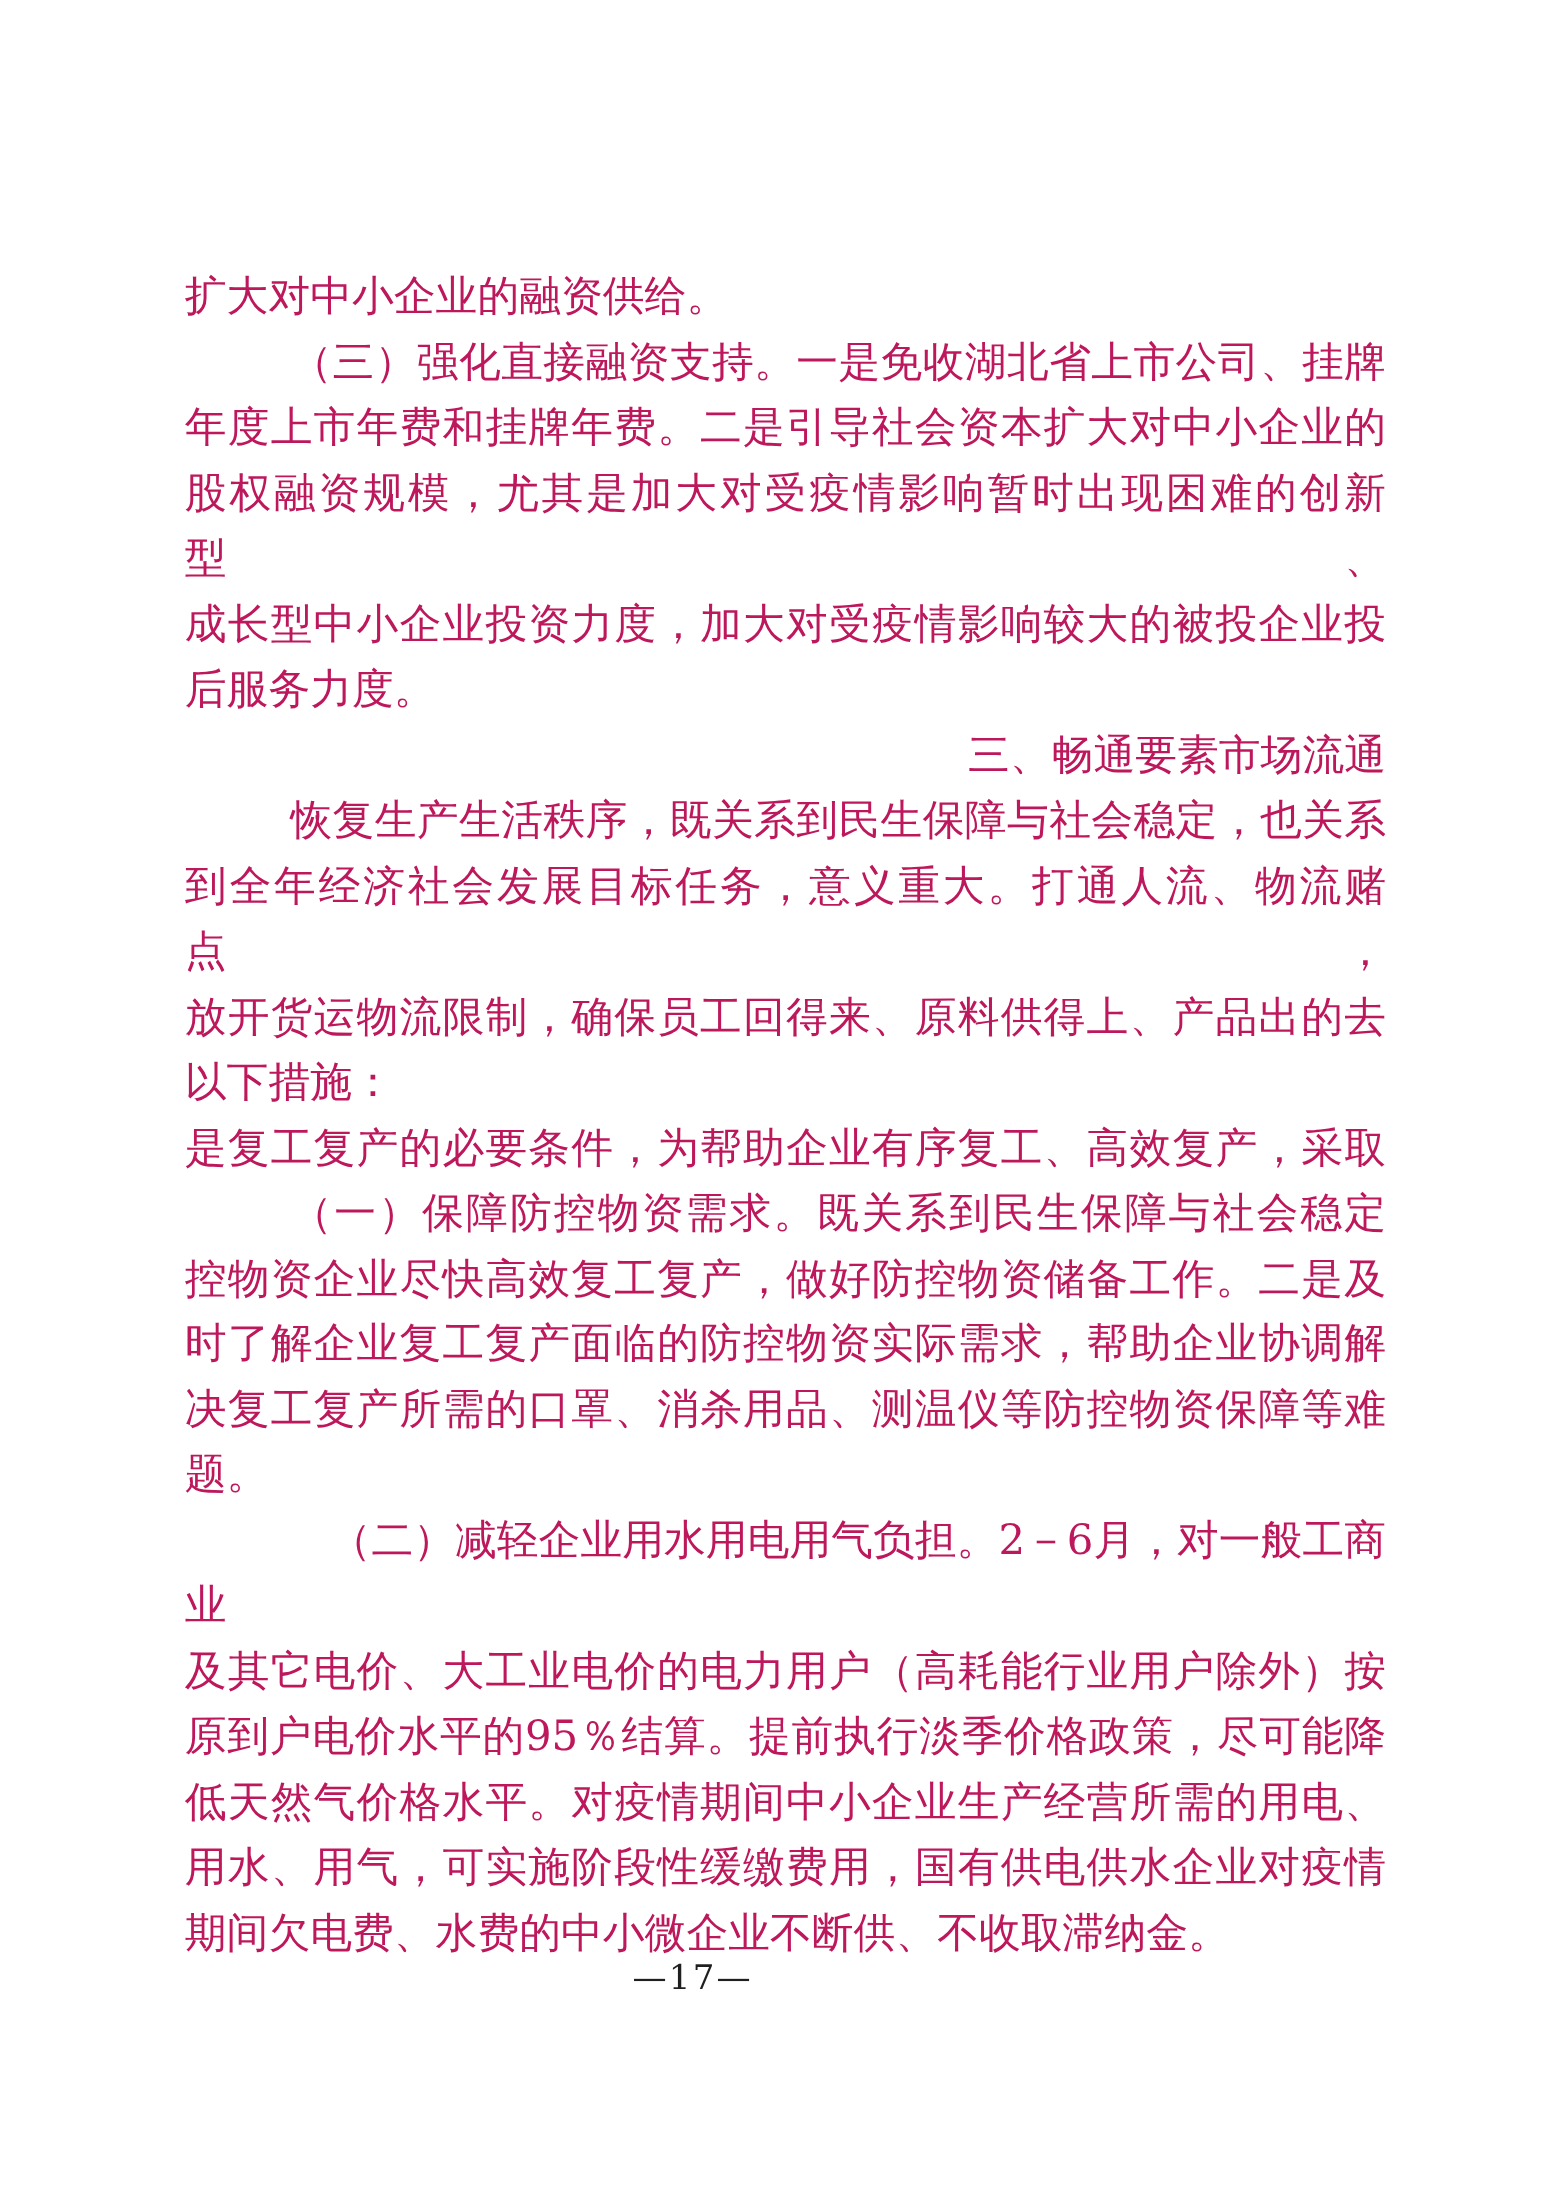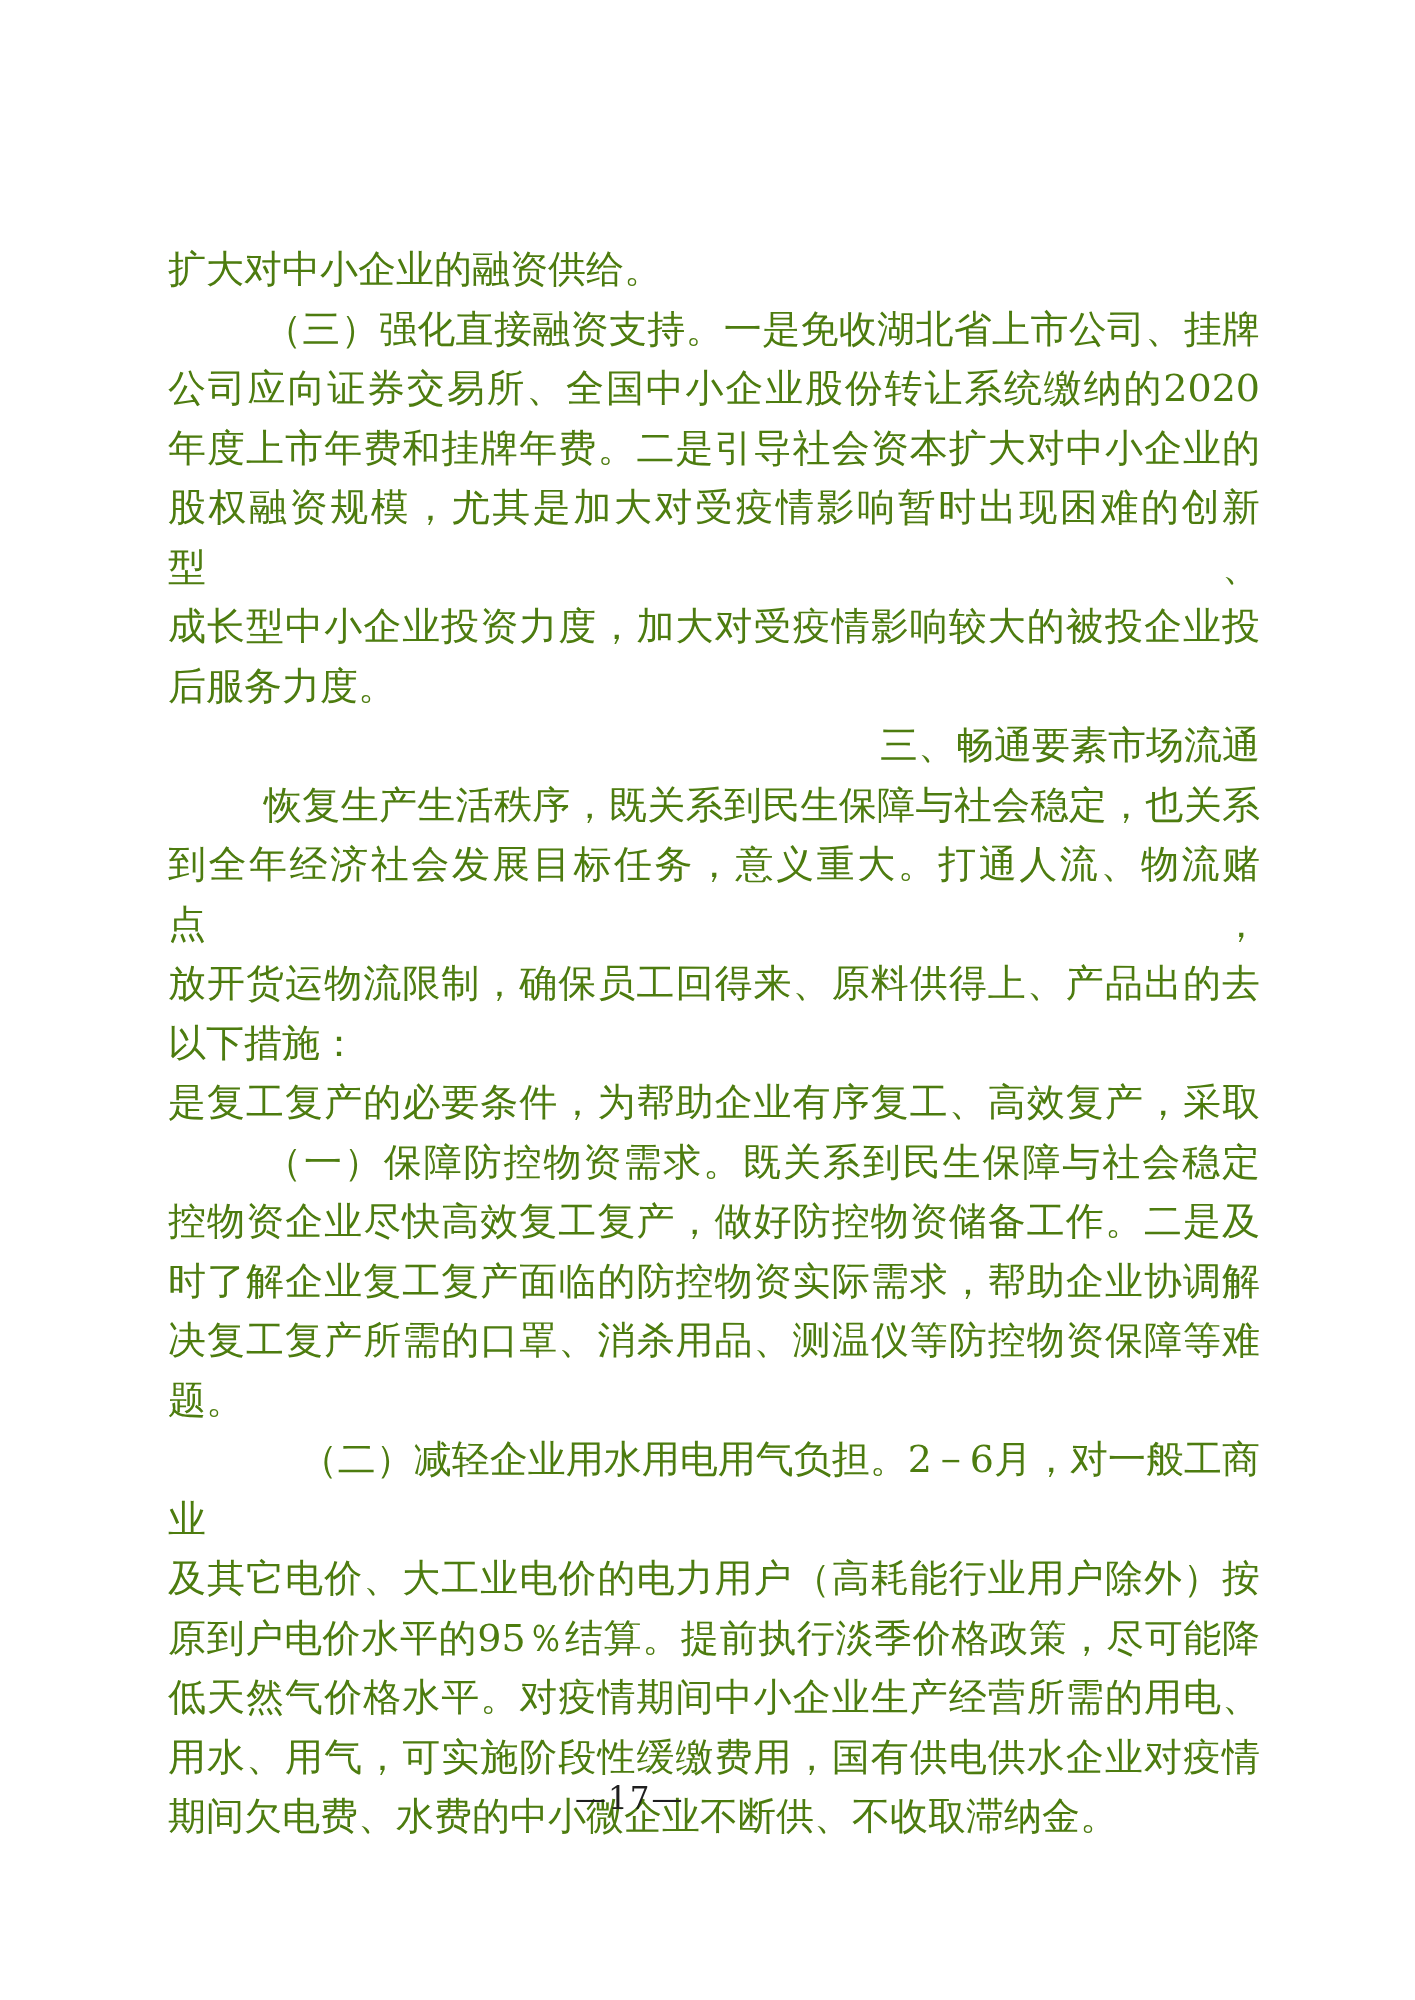--- a/index.html
+++ b/index.html
@@ -15,21 +15,21 @@
     overflow: hidden;
     font-family: "DejaVu Serif", "Liberation Serif", serif;
   }
   .content {
     position: absolute;
     left: 168px;
     top: 240px;
     width: 1092px;
     font-size: 38px;
     line-height: 59.5px;
-    color: #4d7c0f;
+    color: #be185d;
     letter-spacing: 0;
   }
   .line {
     width: 100%;
     min-height: 59.5px;
     text-align: left;
     white-space: nowrap;
   }
   .line.j {
     white-space: normal;
@@ -50,21 +50,20 @@
     letter-spacing: 2px;
   }
 </style>
 </head>
 <body>
 
 <div class="page">
   <div class="content">
     <div class="line">扩大对中小企业的融资供给。</div>
     <div class="line ind j">（三）强化直接融资支持。一是免收湖北省上市公司、挂牌</div>
-    <div class="line j">公司应向证券交易所、全国中小企业股份转让系统缴纳的2020</div>
     <div class="line j">年度上市年费和挂牌年费。二是引导社会资本扩大对中小企业的</div>
     <div class="line j">股权融资规模，尤其是加大对受疫情影响暂时出现困难的创新型、</div>
     <div class="line j">成长型中小企业投资力度，加大对受疫情影响较大的被投企业投</div>
     <div class="line">后服务力度。</div>
     <div class="line ind">三、畅通要素市场流通</div>
     <div class="line ind j">恢复生产生活秩序，既关系到民生保障与社会稳定，也关系</div>
     <div class="line j">到全年经济社会发展目标任务，意义重大。打通人流、物流赌点，</div>
     <div class="line j">放开货运物流限制，确保员工回得来、原料供得上、产品出的去</div>
     <div class="line">以下措施：</div>
     <div class="line j">是复工复产的必要条件，为帮助企业有序复工、高效复产，采取</div>

